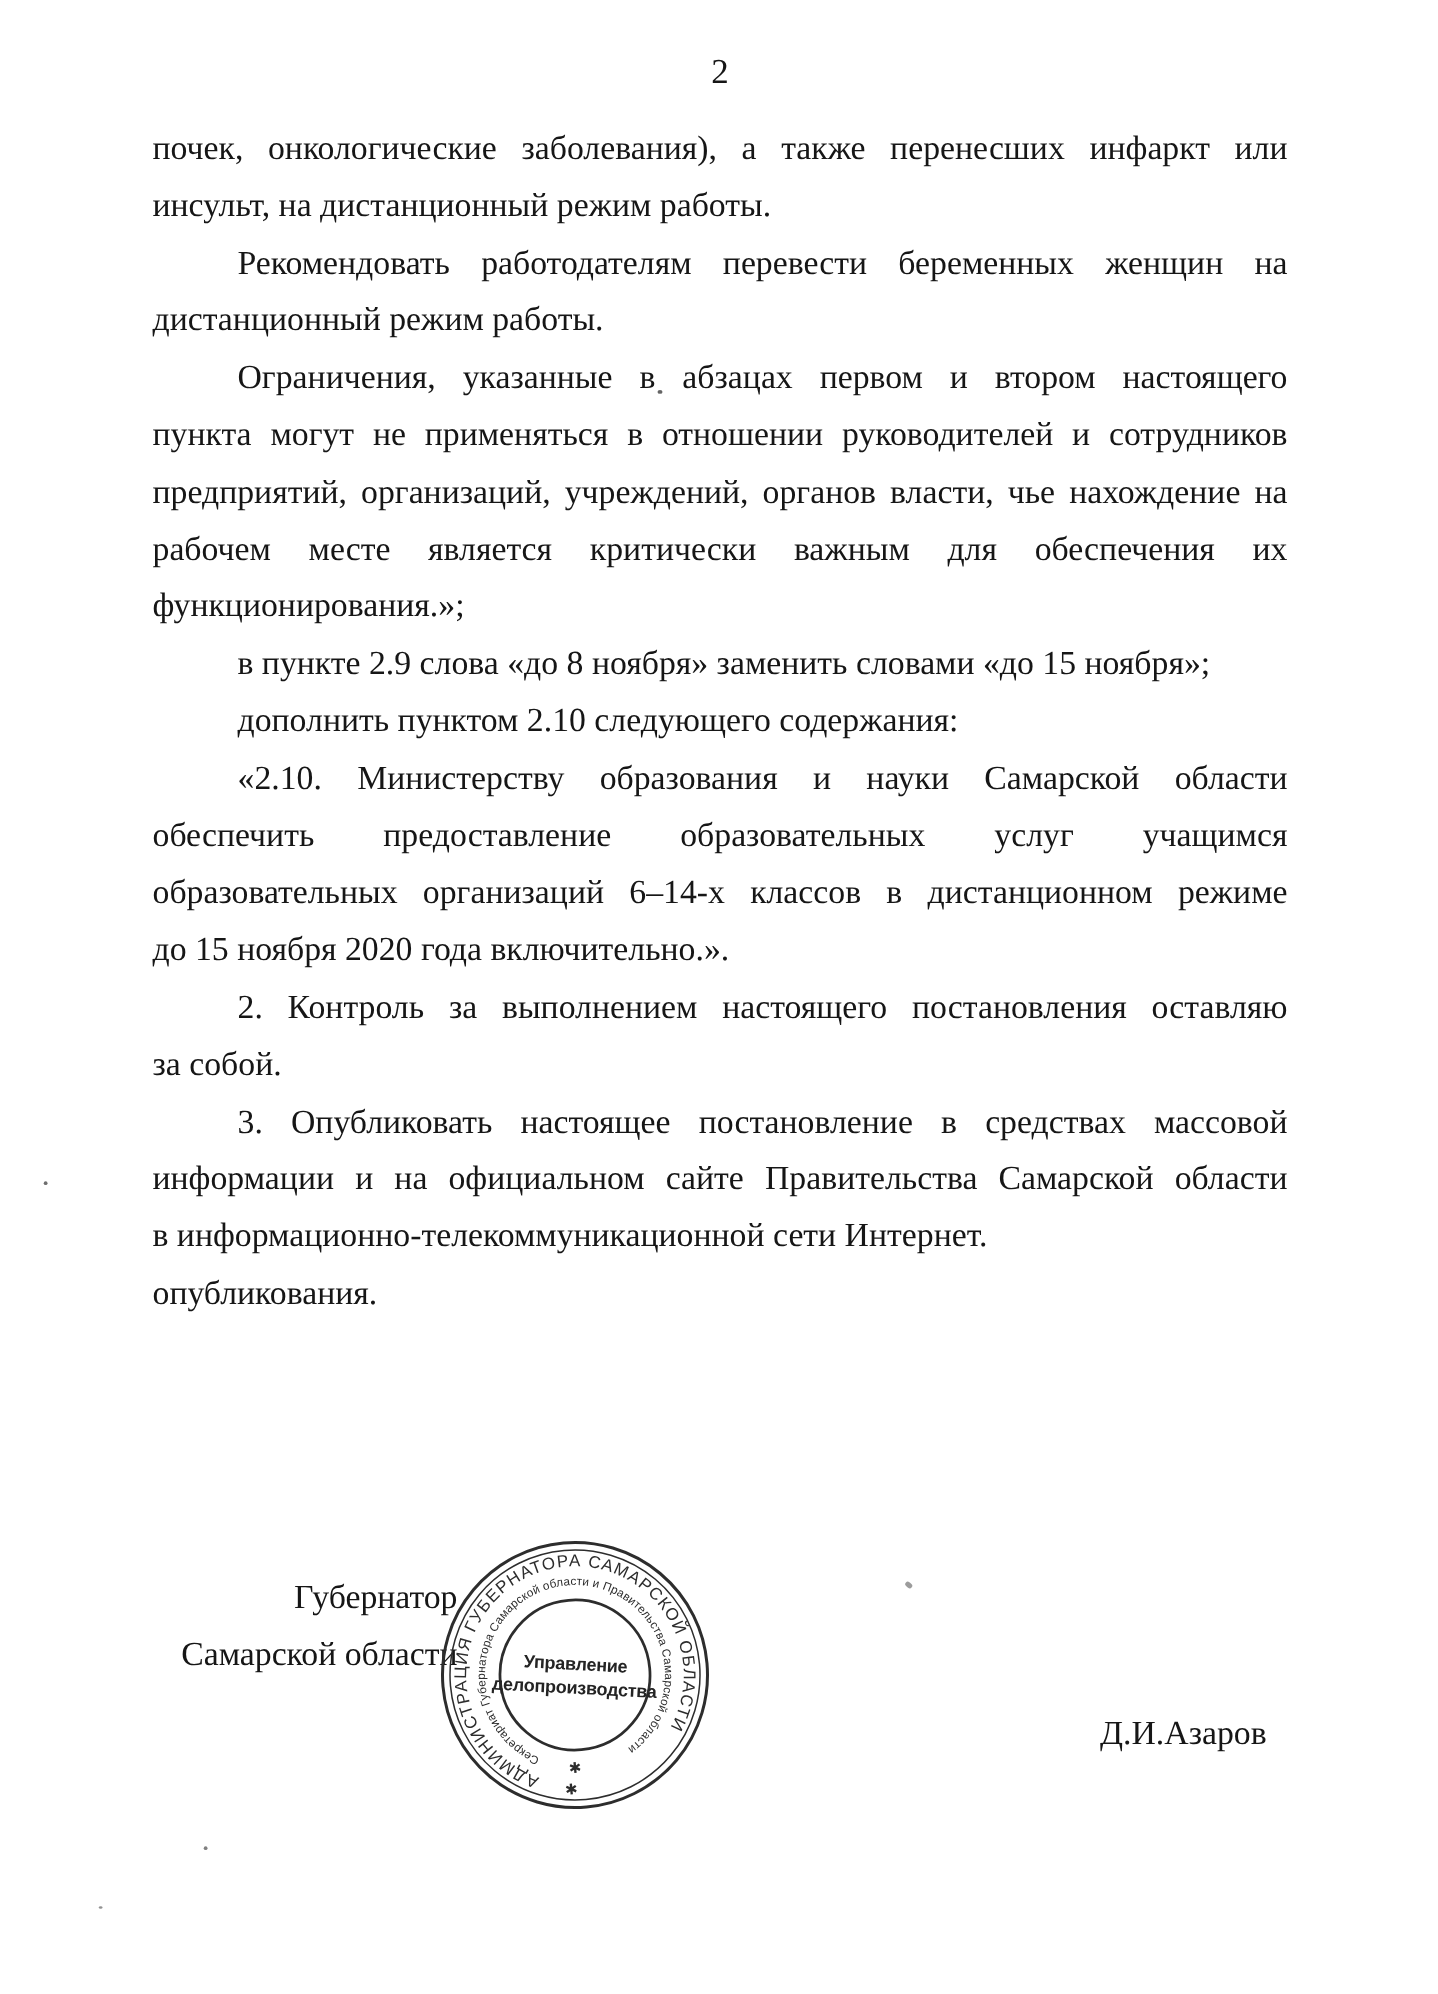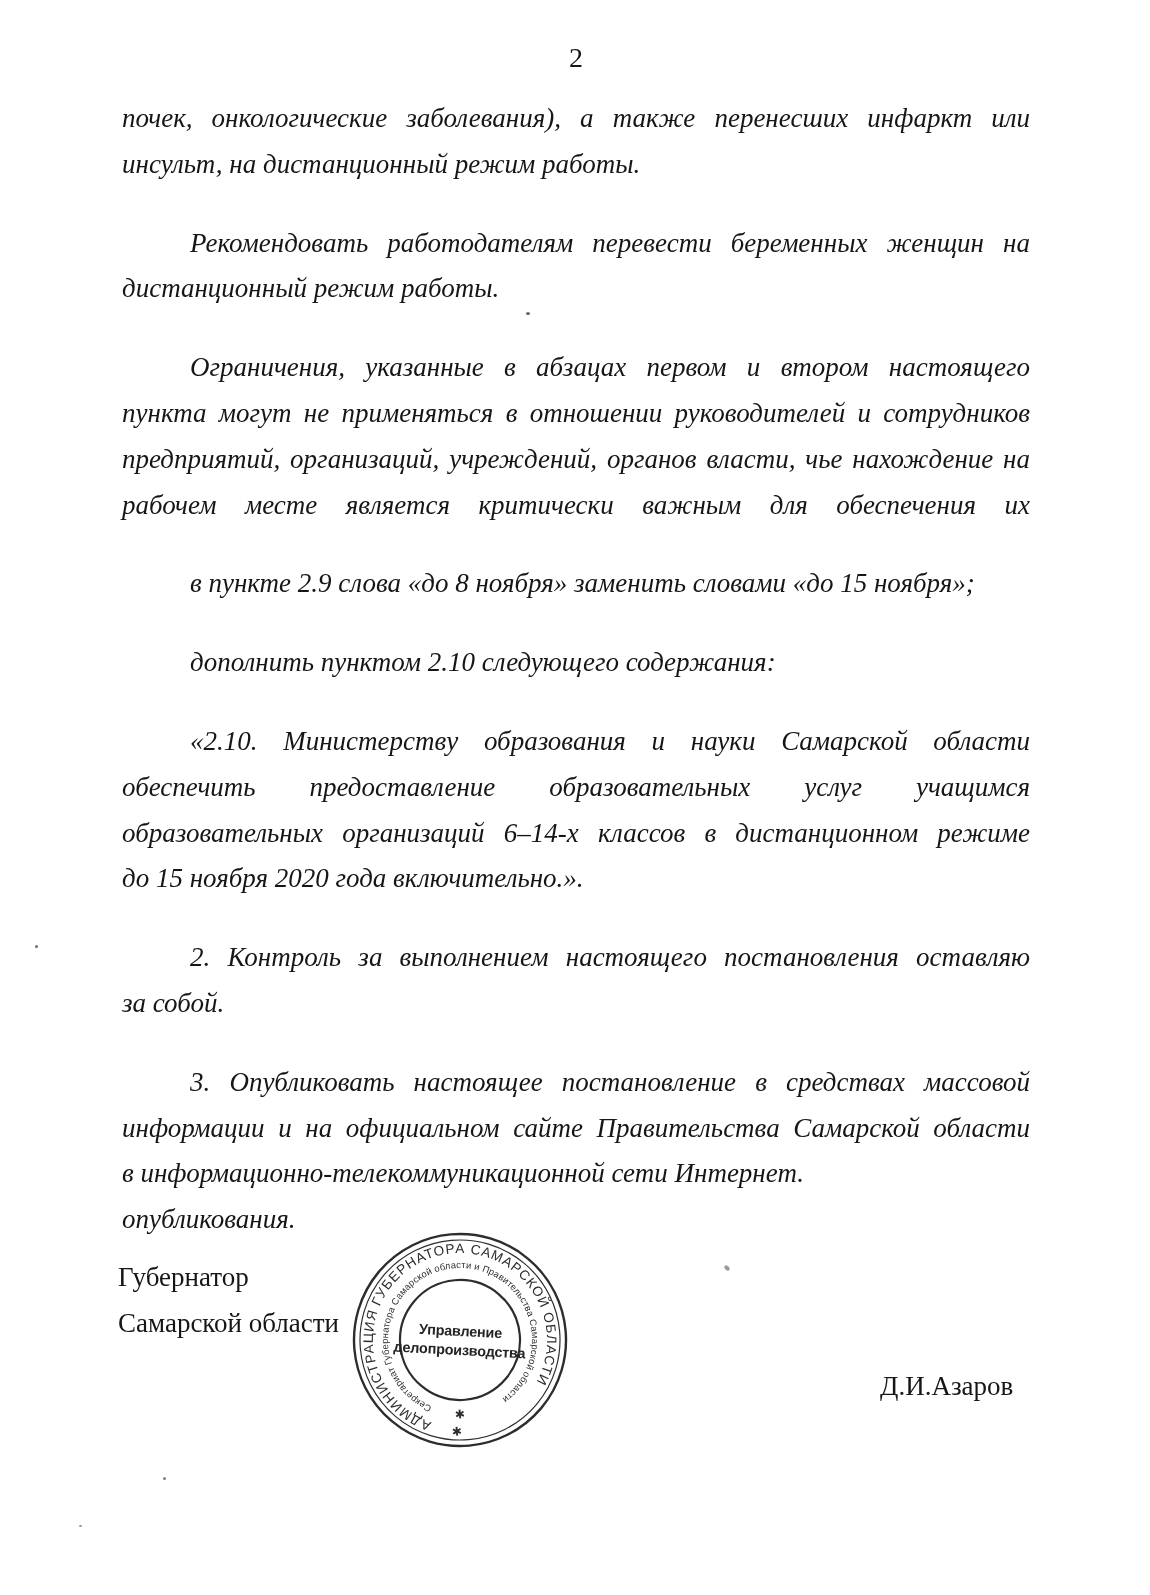--- a/index.html
+++ b/index.html
@@ -33,34 +33,33 @@
     font-size: 27px;
   }
   .line {
     height: 45.8px;
     line-height: 45.8px;
     text-align: justify;
     text-align-last: justify;
     -moz-text-align-last: justify;
     white-space: normal;
     overflow: visible;
-    font-style: italic;
   }
-  .line.indent { text-indent: 68px; margin-top: 33px; }
+  .line.indent { text-indent: 68px; }
   .line.last {
     text-align: right;
     text-align-last: left;
     -moz-text-align-last: left;
   }
   .signature-title {
     position: absolute;
     left: 118px;
     top: 1254px;
     width: 248px;
-    text-align: left;
+    text-align: right;
     font-size: 27px;
     line-height: 46px;
   }
   .signature-name {
     position: absolute;
     left: 880px;
     top: 1368px;
     width: 160px;
     font-size: 27px;
     line-height: 36px;
@@ -114,20 +113,21 @@
 
   <div class="document-body">
       <div class="line">почек, онкологические заболевания), а также перенесших инфаркт или</div>
       <div class="line last">инсульт, на дистанционный режим работы.</div>
       <div class="line indent">Рекомендовать работодателям перевести беременных женщин на</div>
       <div class="line last">дистанционный режим работы.</div>
       <div class="line indent">Ограничения, указанные в абзацах первом и втором настоящего</div>
       <div class="line">пункта могут не применяться в отношении руководителей и сотрудников</div>
       <div class="line">предприятий, организаций, учреждений, органов власти, чье нахождение на</div>
       <div class="line">рабочем месте является критически важным для обеспечения их</div>
+      <div class="line last">функционирования.»;</div>
       <div class="line indent last">в пункте 2.9 слова «до 8 ноября» заменить словами «до 15 ноября»;</div>
       <div class="line indent last">дополнить пунктом 2.10 следующего содержания:</div>
       <div class="line indent">«2.10. Министерству образования и науки Самарской области</div>
       <div class="line">обеспечить предоставление образовательных услуг учащимся</div>
       <div class="line">образовательных организаций 6–14-х классов в дистанционном режиме</div>
       <div class="line last">до 15 ноября 2020 года включительно.».</div>
       <div class="line indent">2. Контроль за выполнением настоящего постановления оставляю</div>
       <div class="line last">за собой.</div>
       <div class="line indent">3. Опубликовать настоящее постановление в средствах массовой</div>
       <div class="line">информации и на официальном сайте Правительства Самарской области</div>

